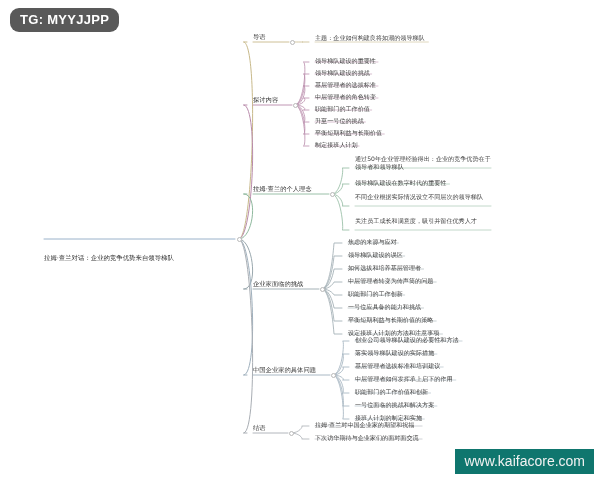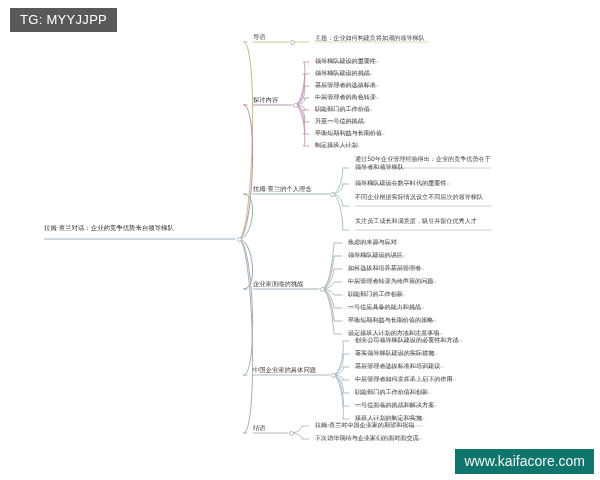--- a/index.html
+++ b/index.html
@@ -9,40 +9,41 @@
     font-family:"DejaVu Sans","Liberation Sans",sans-serif;
     overflow:hidden;
     position:relative;
   }
   #canvas{position:absolute;left:0;top:0;width:600px;height:480px;}
   svg.links{position:absolute;left:0;top:0;width:600px;height:480px;pointer-events:none;}
 
   .badge{
     position:absolute;left:10px;top:8px;
     background:#595959;color:#ffffff;
-    font-size:13px;font-weight:normal;
+    font-size:13px;font-weight:bold;
     padding:4px 10px 5px 10px;
     letter-spacing:.3px;
     font-family:"Liberation Sans",sans-serif;
+    border-radius:9px;
   }
   .watermark{
     position:absolute;right:6px;bottom:6px;
     background:#0f766e;color:#f2f2f2;
     font-size:14px;
     padding:4px 9px 5px 9px;
     font-family:"Liberation Sans",sans-serif;
   }
 
   .node{position:absolute;font-size:6.2px;line-height:8px;color:#3a3a3a;
         font-family:"DejaVu Sans",sans-serif;white-space:nowrap;}
   .node.wrap{white-space:normal;}
 
   .root{
     font-size:6.4px;line-height:9px;color:#2e2e2e;
-    width:176px;white-space:normal;
+    width:176px;white-space:normal;margin-top:30px;
   }
   .l1{font-size:6.3px;color:#333;}
   .l2{font-size:6.1px;color:#3d3d3d;}
 
   .dot{position:absolute;width:5px;height:5px;border-radius:50%;
        background:#ffffff;border:1px solid #b9b9b9;box-sizing:border-box;}
 </style>
 </head>
 <body>
 

